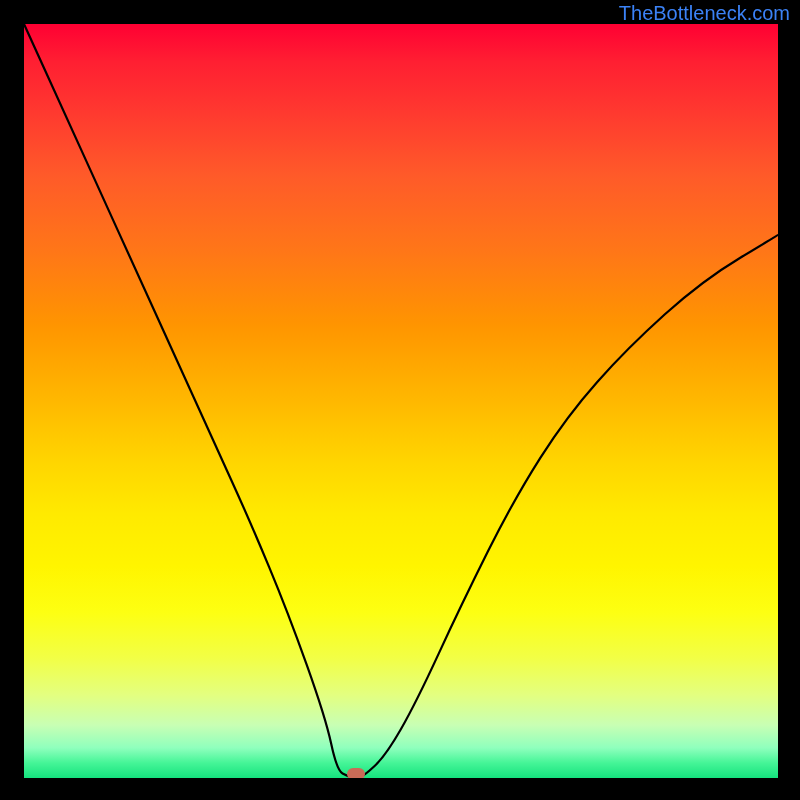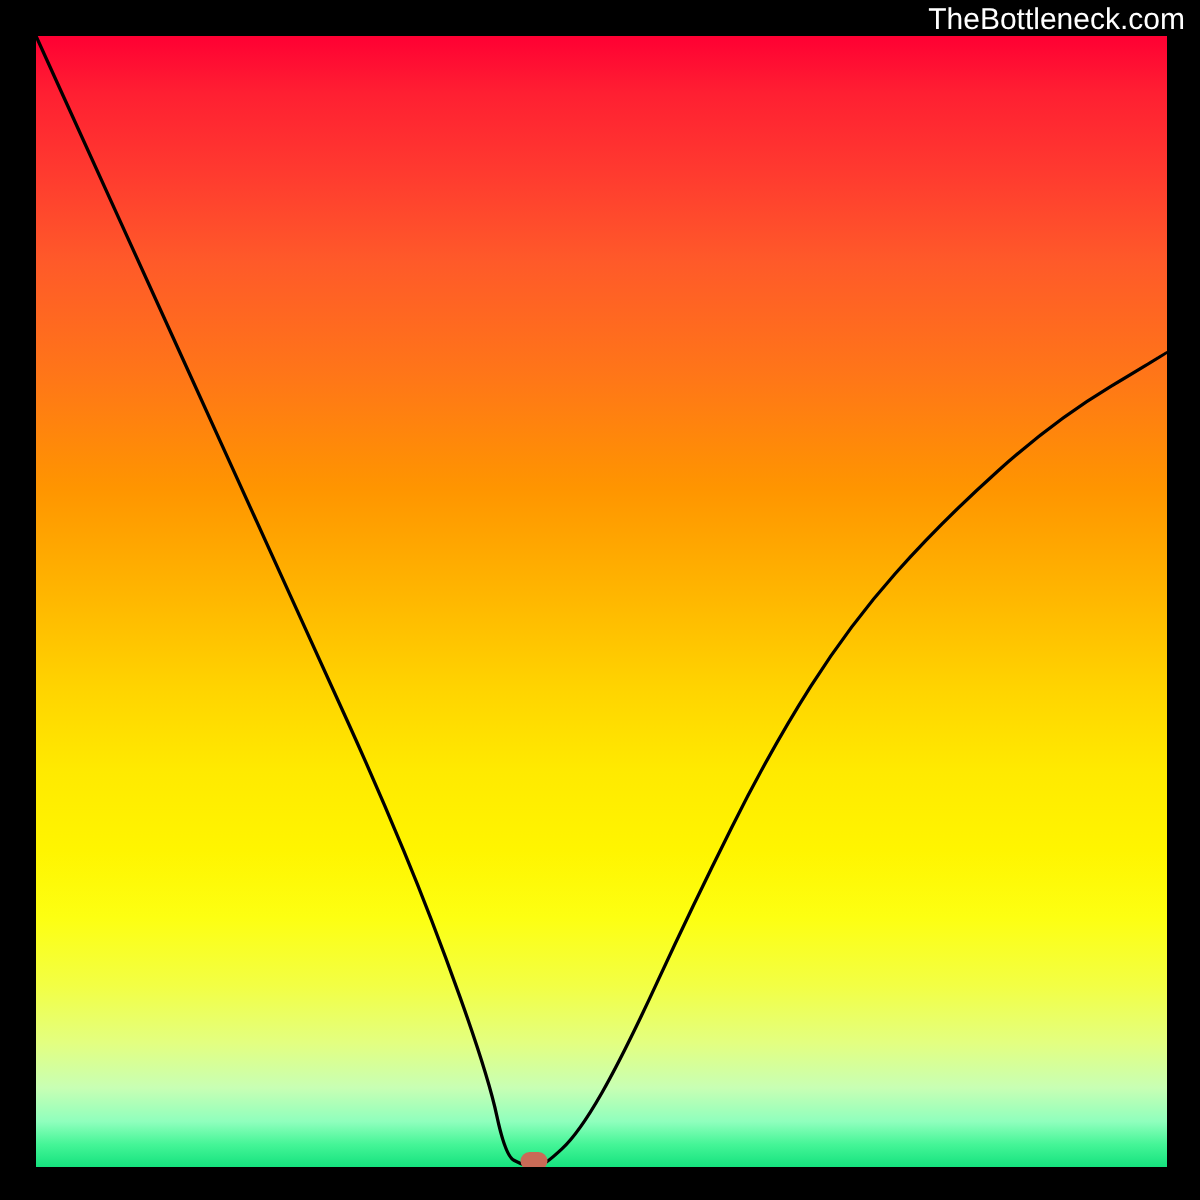--- a/index.html
+++ b/index.html
@@ -8,21 +8,21 @@
     width: 800px;
     height: 800px;
     background: #000000;
     position: relative;
     font-family: Arial, Helvetica, sans-serif;
   }
   .watermark {
     position: absolute;
     top: 2px;
     right: 10px;
-    color: #ffffff;
+    color: #3b82f6;
     font-size: 20px;
     z-index: 10;
   }
   .plot-area {
     position: absolute;
     left: 24px;
     top: 24px;
     width: 754px;
     height: 754px;
     overflow: hidden;

